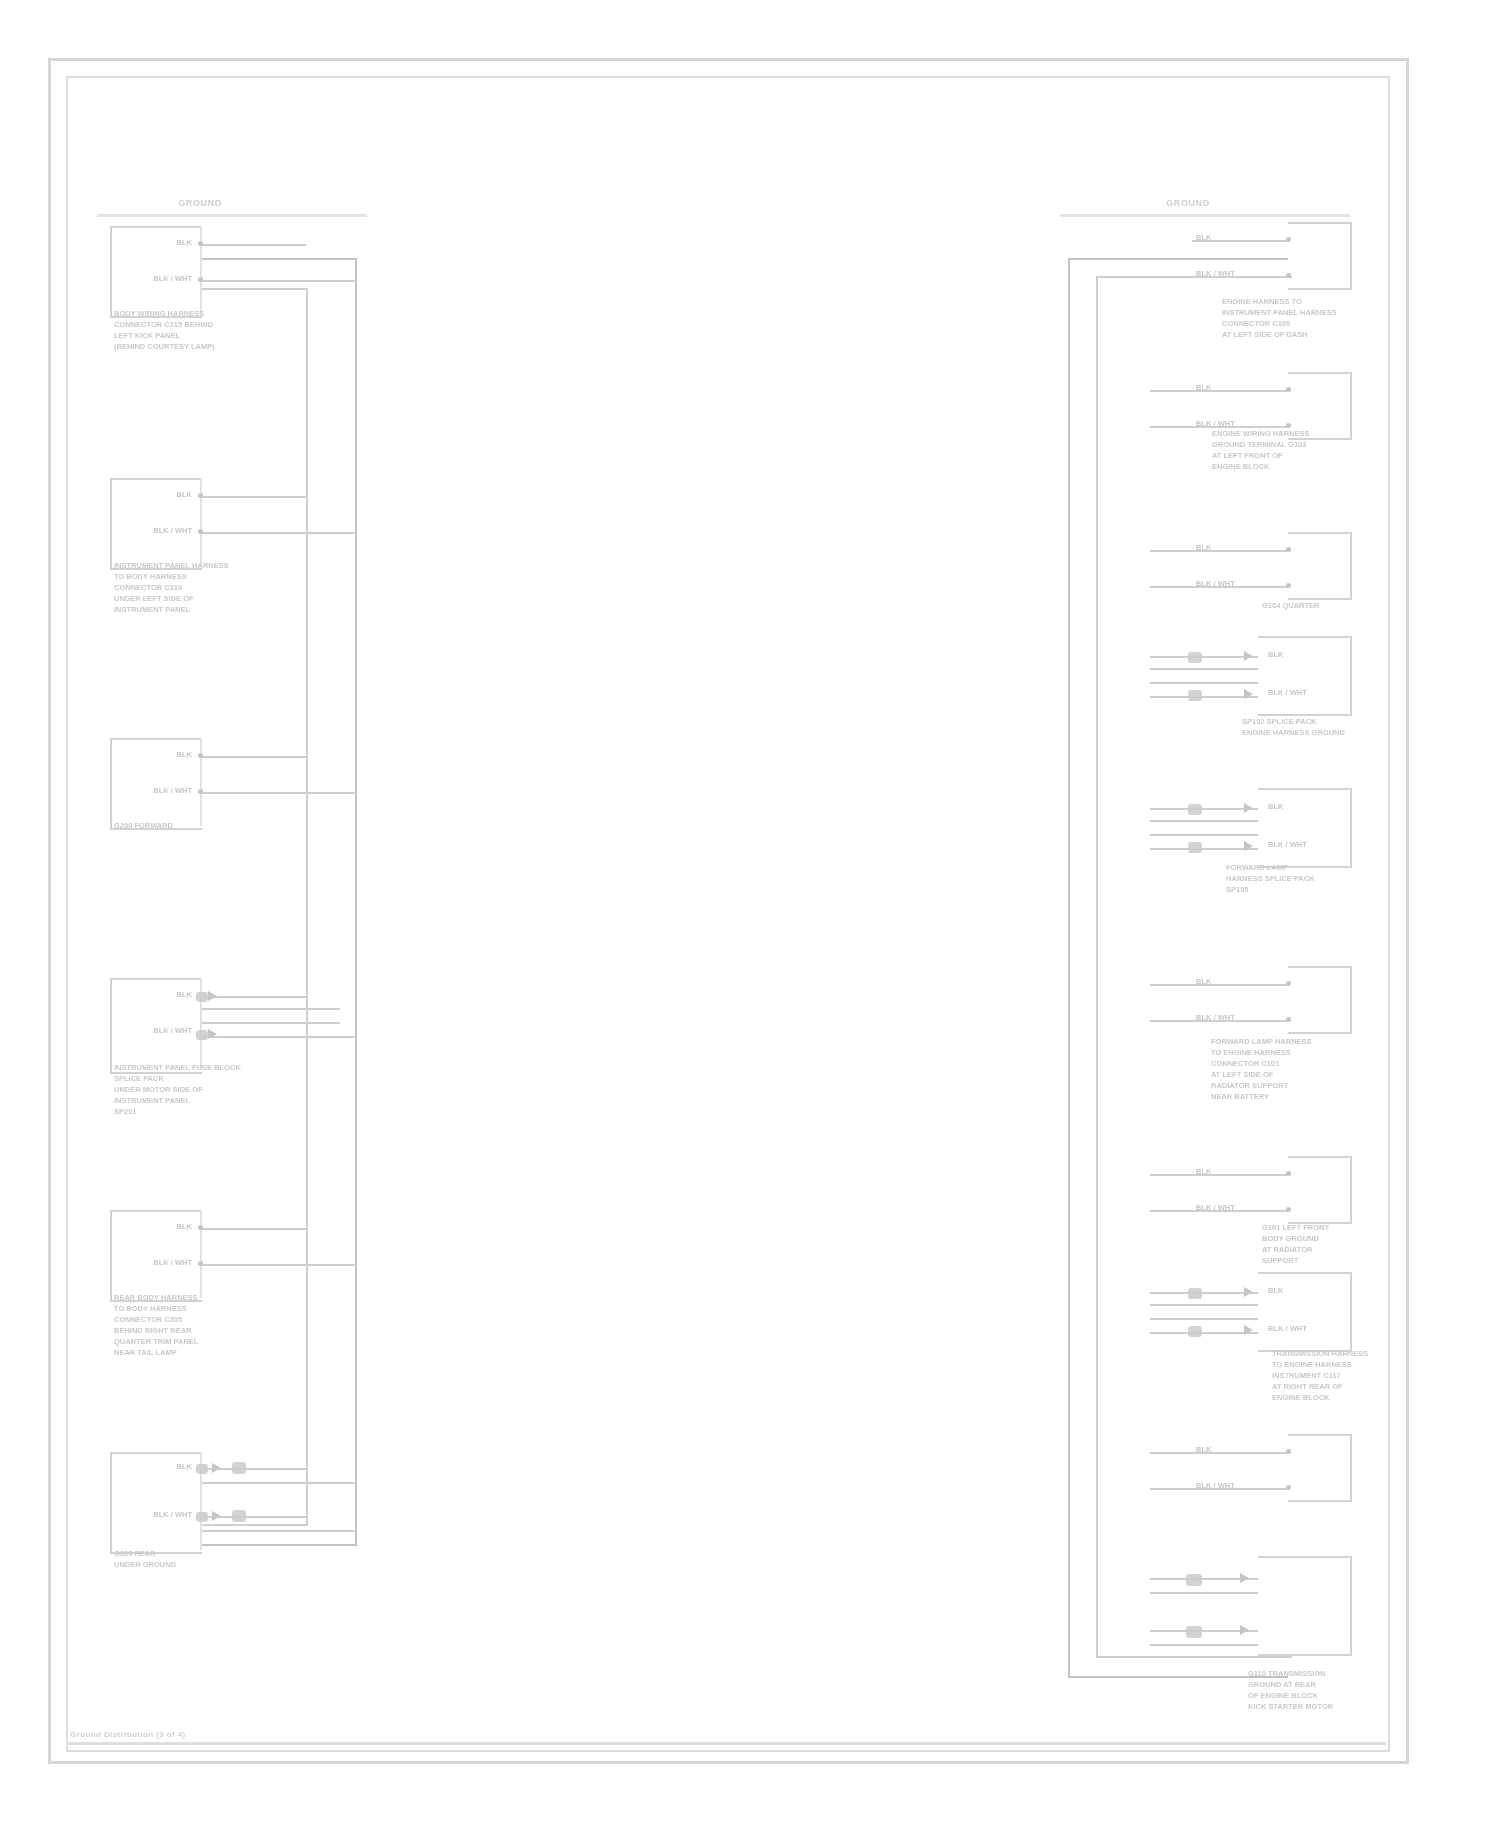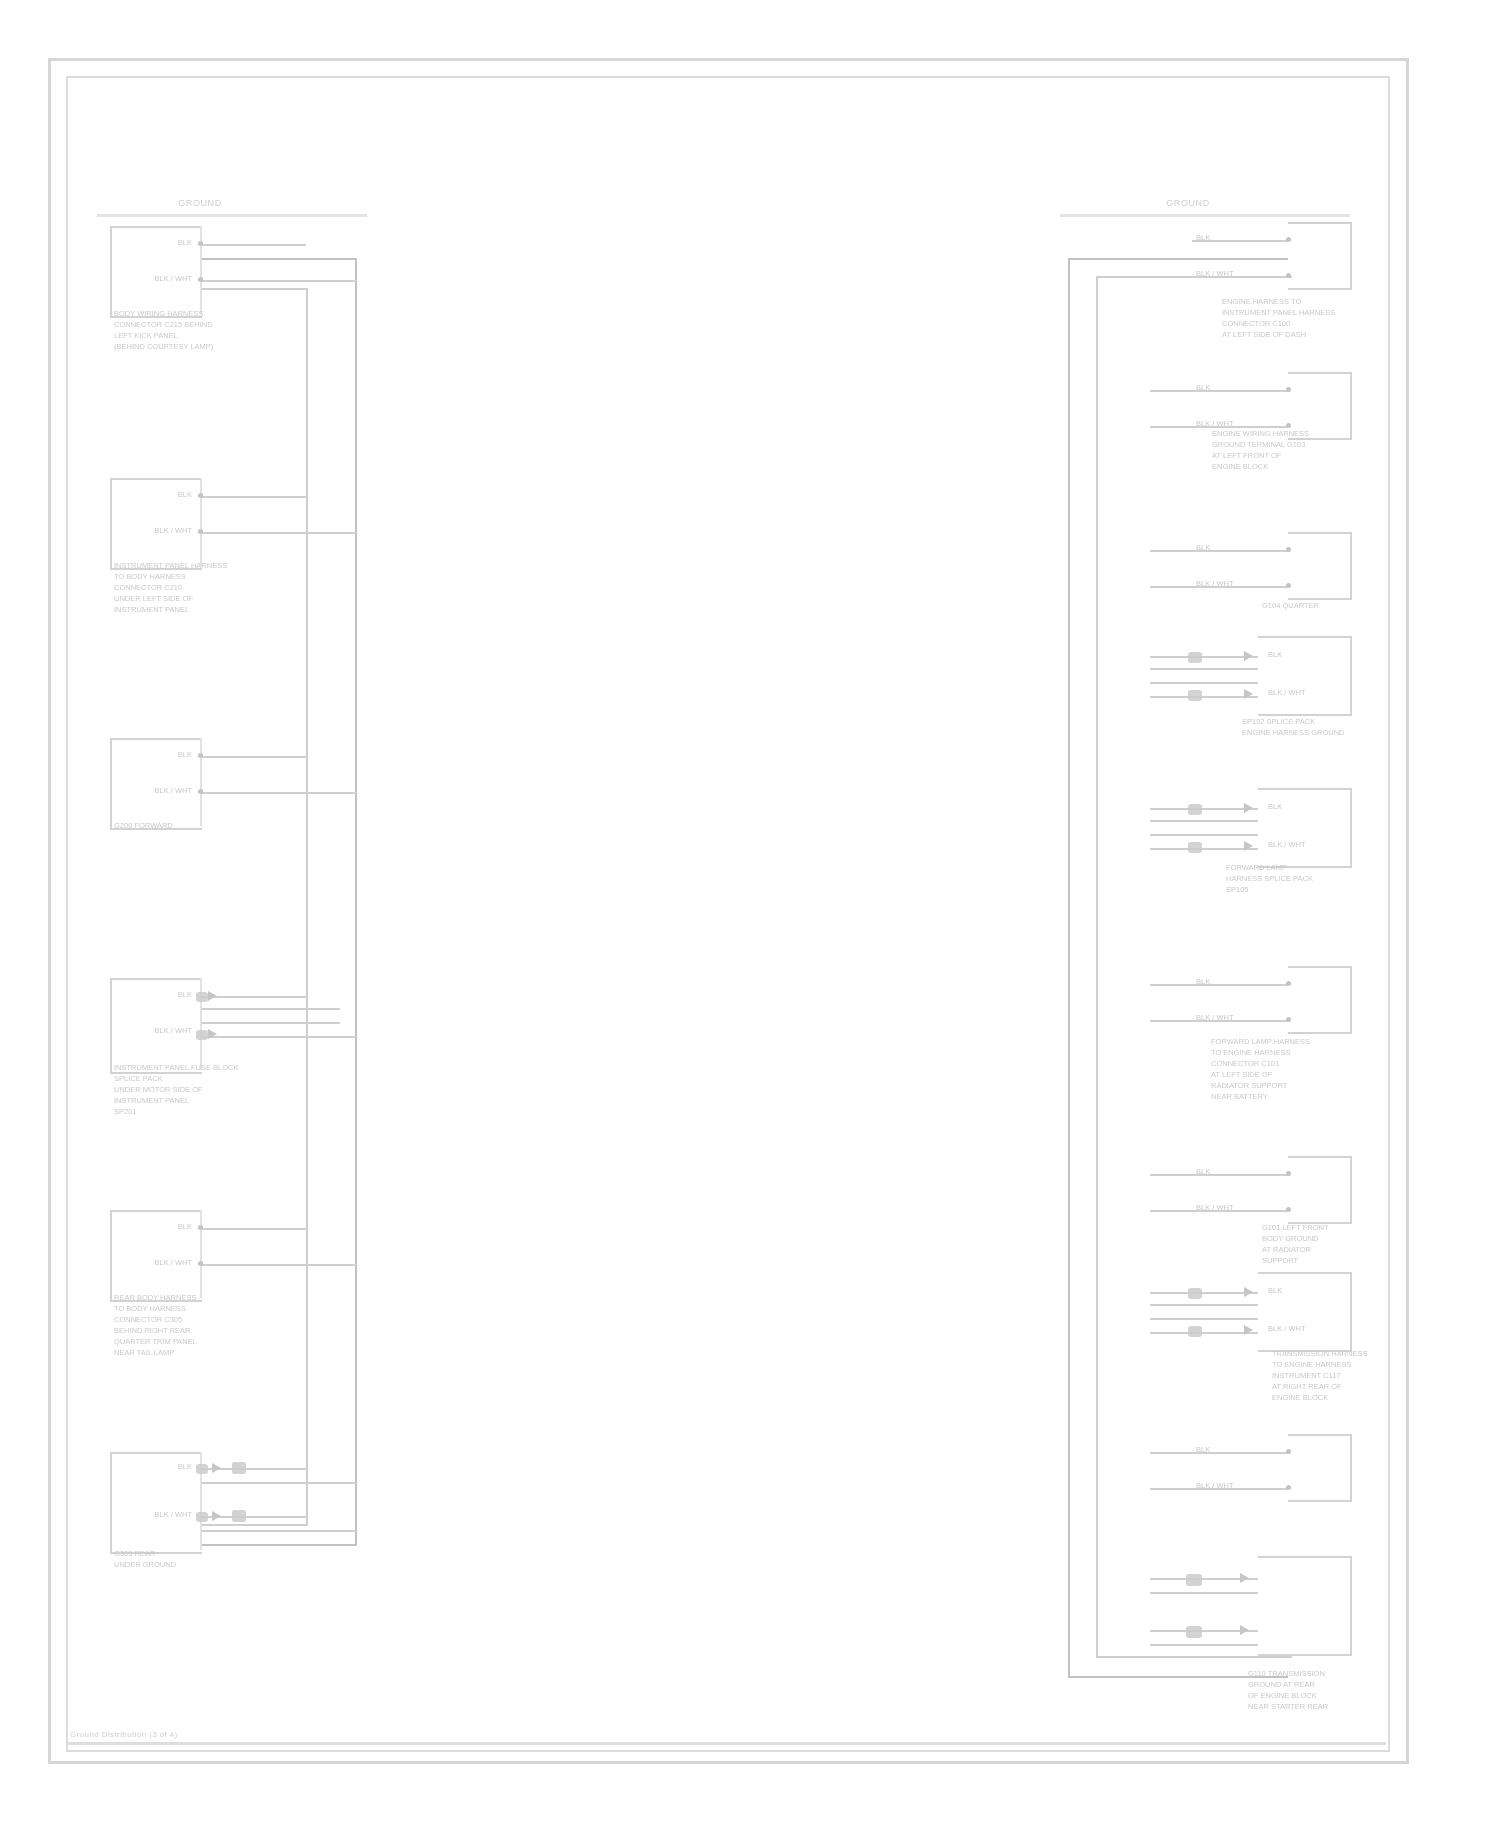--- a/index.html
+++ b/index.html
@@ -43,21 +43,21 @@
   
   .splice{position:absolute;background:#cbcbcb;border-radius:3px;opacity:.85;}
 
   
   .footer{position:absolute;left:70px;top:1730px;font-size:8px;color:#d0d0d0;
           letter-spacing:.4px;white-space:nowrap;}
   .footer-rule{position:absolute;left:66px;top:1742px;width:1320px;height:3px;
                background:#dedede;}
 
   
-  #page{filter:blur(0.6px);}
+  #page{filter:blur(0.6px);font-weight:bold;}
 </style>
 </head>
 <body>
 
 <div id="page">
 
   <div class="frame-outer"></div>
   <div class="frame-inner"></div>
 
   <div>
@@ -319,20 +319,20 @@
       <div class="hline" style="left:1150px;top:1592px;width:108px;"></div>
       <div class="hline" style="left:1150px;top:1630px;width:108px;"></div>
       <div class="hline" style="left:1150px;top:1644px;width:108px;"></div>
       <div class="splice" style="left:1186px;top:1574px;width:16px;height:12px;"></div>
       <div class="splice" style="left:1186px;top:1626px;width:16px;height:12px;"></div>
       <div class="arrow-r" style="left:1240px;top:1573px;"></div>
       <div class="arrow-r" style="left:1240px;top:1625px;"></div>
       <div class="caption" style="left:1248px;top:1668px;">G110 TRANSMISSION
 GROUND AT REAR
 OF ENGINE BLOCK
-NEAR STARTER REAR</div>
+KICK STARTER MOTOR</div>
     </div>
   </div>
 
   <div class="footer">Ground Distribution (3 of 4)</div>
   <div class="footer-rule"></div>
 
 </div>
 
 </body></html>

